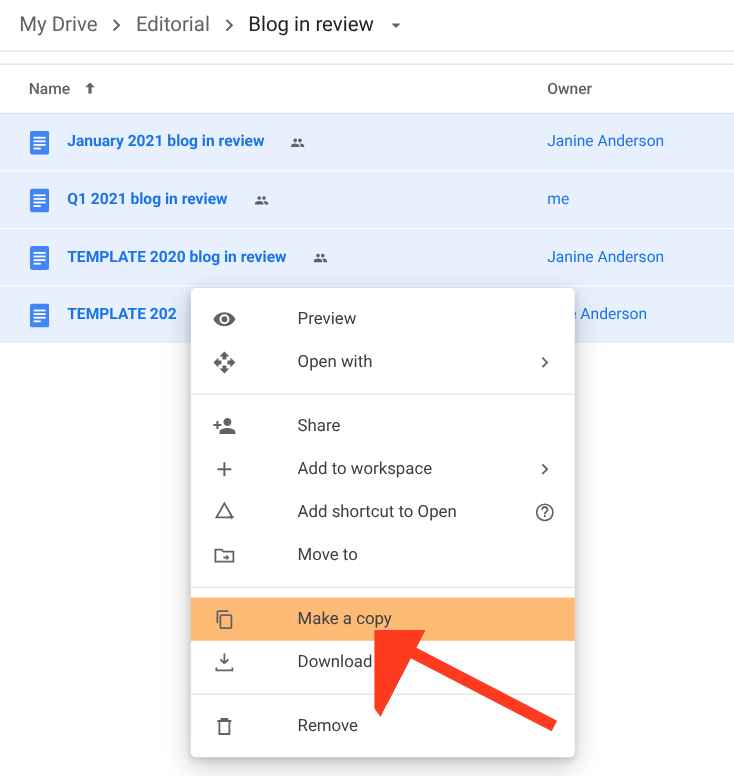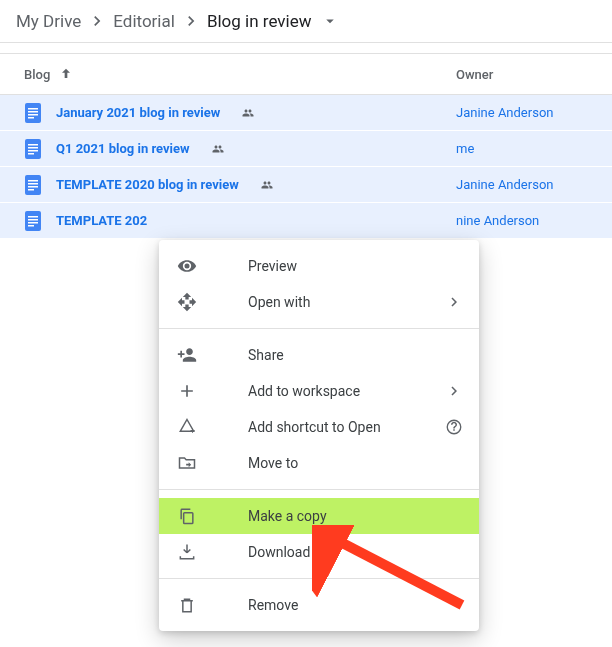--- a/index.html
+++ b/index.html
@@ -37,21 +37,21 @@
       margin-top: 10px;
       font-size: 13px;
       font-weight: 500;
     }
     .col-header .name-col { width: 432px; display: flex; align-items: center; gap: 8px; }
     .col-header .owner-col { flex: 1; }
     .file-list { }
     .file-row {
       display: flex;
       align-items: center;
-      height: 36px;
+      height: 48px;
       padding: 0 16px 0 24px;
       background: #e8f0fe;
       border-bottom: 1px solid #fff;
       color: #1a73e8;
       font-size: 13px;
       cursor: default;
     }
     .file-row .name-col { width: 432px; display: flex; align-items: center; gap: 14px; }
     .file-row .owner-col { flex: 1; color: #1a73e8; }
     .doc-icon {
@@ -76,21 +76,21 @@
     }
     .menu-item {
       display: flex;
       align-items: center;
       height: 36px;
       padding: 0 16px;
       cursor: pointer;
       position: relative;
       gap: 33px;
     }
-    .menu-item.highlight { background: #bef264; }
+    .menu-item.highlight { background: #fdba74; }
     .menu-item .mi-icon {
       width: 24px; display: inline-flex; align-items: center; justify-content: center;
       margin-right: 16px;
     }
     .menu-item .mi-trail {
       margin-left: auto;
       display: inline-flex; align-items: center; justify-content: center;
     }
     .menu-divider {
       height: 1px; background: #e0e0e0; margin: 8px 0;
@@ -123,21 +123,21 @@
   <span class="crumb active">Blog in review</span>
   <span class="dd-caret">
     <svg width="18" height="18" viewBox="0 0 24 24">
         <path fill="#5f6368" d="M7 10l5 5 5-5z"></path>
       </svg>
   </span>
 </div>
 
 <div class="col-header">
   <div class="name-col">
-    <span>Blog</span>
+    <span>Name</span>
     <span>
       <svg width="16" height="16" viewBox="0 0 24 24">
           <path fill="#5f6368" d="M12 4l-6 6h4v8h4v-8h4z"></path>
         </svg>
     </span>
   </div>
   <div class="owner-col">
     <span>Owner</span>
   </div>
 </div>

